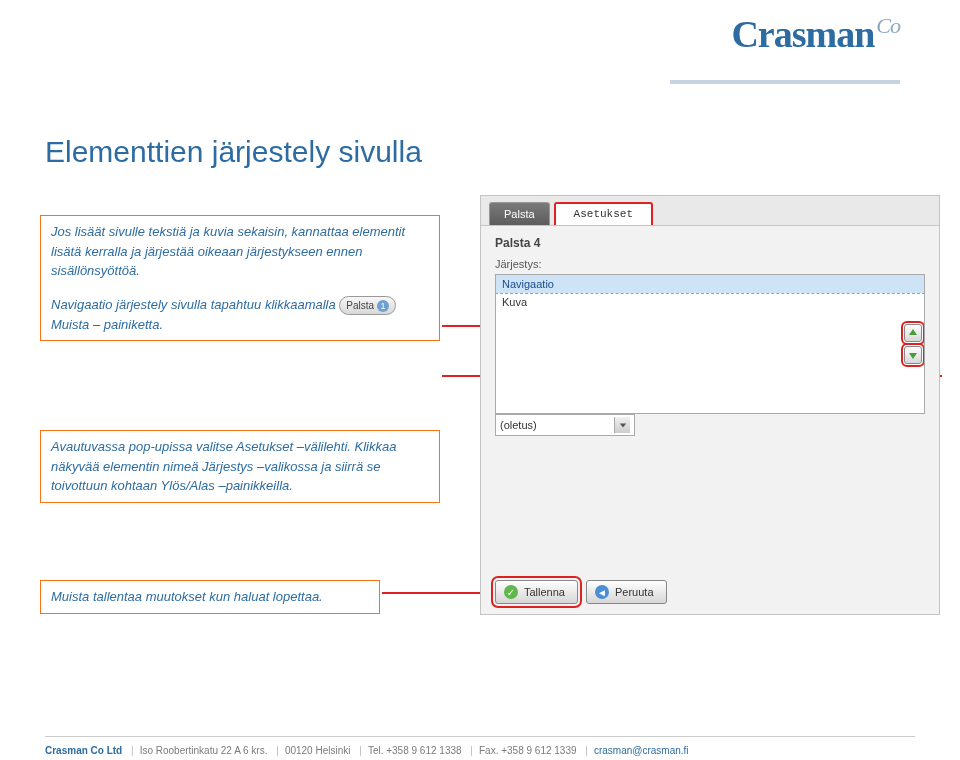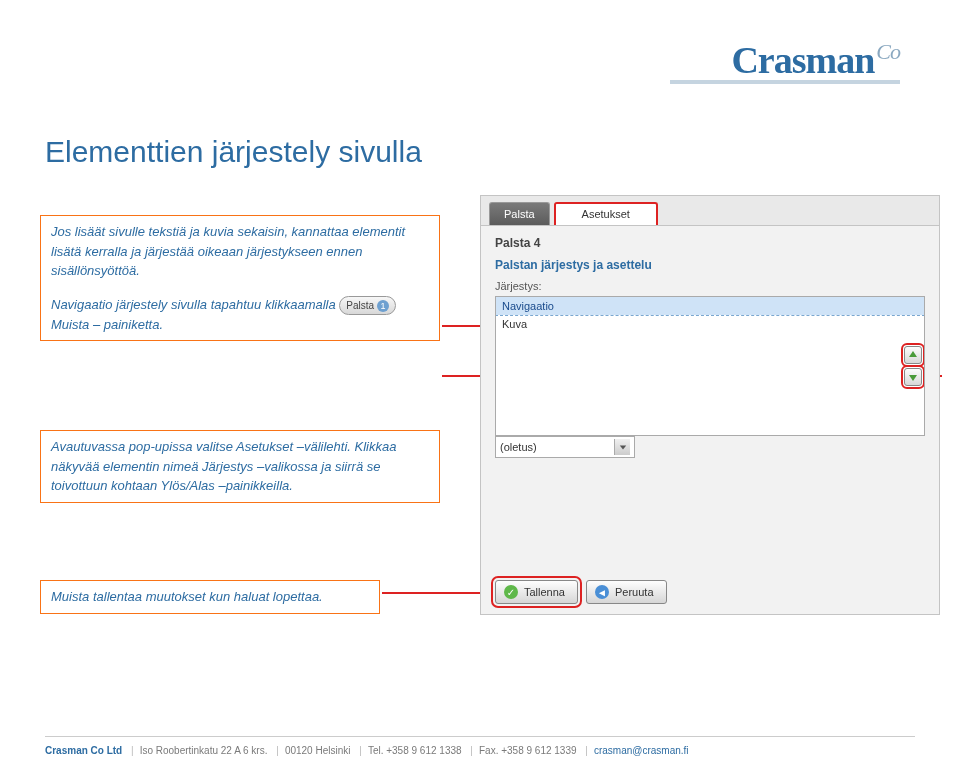--- a/index.html
+++ b/index.html
@@ -6,21 +6,21 @@
   body {
     width: 960px;
     height: 760px;
     font-family: Verdana, Arial, sans-serif;
     background: #fff;
     position: relative;
     color: #333;
   }
   .logo {
     position: absolute;
-    top: 38px;
+    top: 12px;
     right: 60px;
     font-family: Georgia, serif;
     font-size: 38px;
     font-weight: bold;
     color: #2d6ca2;
     letter-spacing: -1px;
     margin-left: 48px;
   }
   .logo .co {
     font-size: 22px;
@@ -104,21 +104,21 @@
   }
   .tab {
     padding: 5px 14px;
     font-size: 11px;
     border: 1px solid #999;
     border-bottom: none;
     border-radius: 3px 3px 0 0;
     cursor: pointer;
   }
   .tab.inactive { background: linear-gradient(#7a7a7a,#5c5c5c); color: #fff; }
-  .tab.active { background: #fff; color: #333; border: 2px solid #d22; border-bottom: none; padding: 4px 26px; }
+  .tab.active { background: #fff; color: #333; border: 2px solid #d22; border-bottom: none; padding: 4px 18px; font-family: Liberation Mono, monospace; }
   .section {
     padding: 10px 14px;
   }
   .section-title {
     font-size: 12px;
     font-weight: bold;
     color: #444;
     margin-bottom: 8px;
   }
   .subheading {
@@ -278,21 +278,20 @@
 <div class="line l2"></div>
 <div class="line l3"></div>
 
 <div class="panel">
   <div class="tabs">
     <div class="tab inactive">Palsta</div>
     <div class="tab active">Asetukset</div>
   </div>
   <div class="section">
     <div class="section-title">Palsta 4</div>
-    <div class="subheading">Palstan järjestys ja asettelu</div>
     <div class="label">Järjestys:</div>
     <div class="listbox">
       <div class="item selected">Navigaatio</div>
       <div class="item">Kuva</div>
       <div class="updown">
         <div class="arrowbtn">
           <svg viewBox="0 0 10 10">
               <path d="M5 1 L9 7 L1 7 Z" fill="#4a9b3a"></path>
             </svg>
         </div>

